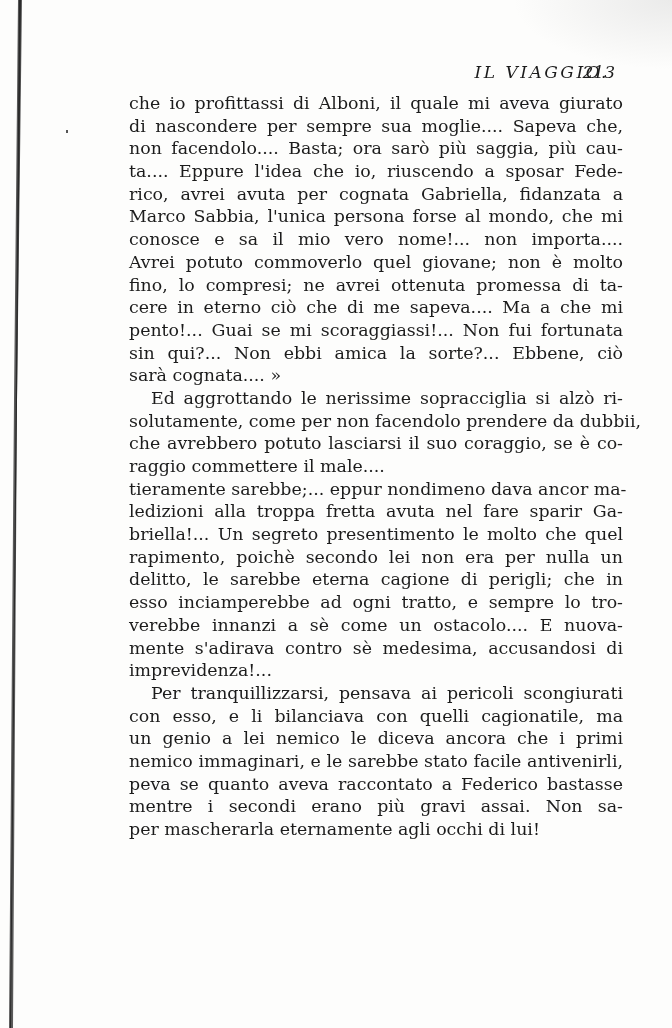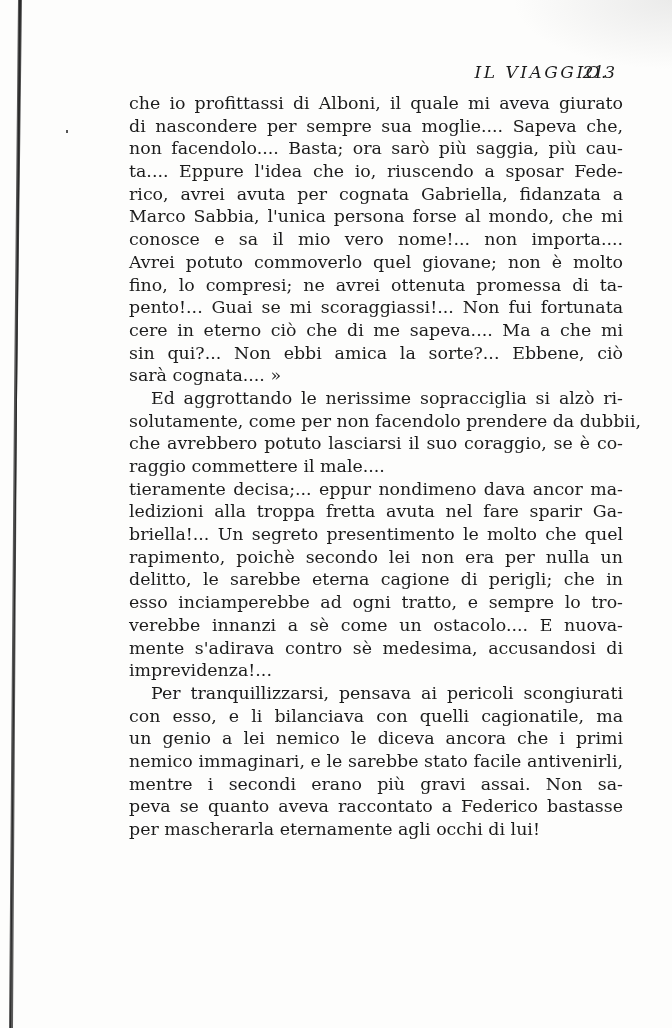--- a/index.html
+++ b/index.html
@@ -103,47 +103,47 @@
   <div>
     <span class="line">che io profittassi di Alboni, il quale mi aveva giurato</span>
     <span class="line">di nascondere per sempre sua moglie.... Sapeva che,</span>
     <span class="line">non facendolo.... Basta; ora sarò più saggia, più cau-</span>
     <span class="line">ta.... Eppure l'idea che io, riuscendo a sposar Fede-</span>
     <span class="line">rico, avrei avuta per cognata Gabriella, fidanzata a</span>
     <span class="line">Marco Sabbia, l'unica persona forse al mondo, che mi</span>
     <span class="line">conosce e sa il mio vero nome!... non importa....</span>
     <span class="line">Avrei potuto commoverlo quel giovane; non è molto</span>
     <span class="line">fino, lo compresi; ne avrei ottenuta promessa di ta-</span>
+    <span class="line">cere in eterno ciò che di me sapeva.... Ma a che mi</span>
     <span class="line">pento!... Guai se mi scoraggiassi!... Non fui fortunata</span>
-    <span class="line">cere in eterno ciò che di me sapeva.... Ma a che mi</span>
     <span class="line">sin qui?... Non ebbi amica la sorte?... Ebbene, ciò</span>
     <span class="line last">sarà cognata.... »</span>
   </div>
 
   <div>
     <span class="line indent">Ed aggrottando le nerissime sopracciglia si alzò ri-</span>
     <span class="line">solutamente, come per non facendolo prendere da dubbii,</span>
     <span class="line">che avrebbero potuto lasciarsi il suo coraggio, se è co-</span>
     <span class="line last">raggio commettere il male....</span>
   </div>
 
   <div>
-    <span class="line">tieramente decisa;... eppur nondimeno dava ancor ma-</span>
+    <span class="line">tieramente sarebbe;... eppur nondimeno dava ancor ma-</span>
     <span class="line">ledizioni alla troppa fretta avuta nel fare sparir Ga-</span>
     <span class="line">briella!... Un segreto presentimento le molto che quel</span>
     <span class="line">rapimento, poichè secondo lei non era per nulla un</span>
     <span class="line">delitto, le sarebbe eterna cagione di perigli; che in</span>
     <span class="line">esso inciamperebbe ad ogni tratto, e sempre lo tro-</span>
     <span class="line">verebbe innanzi a sè come un ostacolo.... E nuova-</span>
     <span class="line">mente s'adirava contro sè medesima, accusandosi di</span>
     <span class="line last">imprevidenza!...</span>
   </div>
 
   <div>
     <span class="line indent">Per tranquillizzarsi, pensava ai pericoli scongiurati</span>
     <span class="line">con esso, e li bilanciava con quelli cagionatile, ma</span>
     <span class="line">un genio a lei nemico le diceva ancora che i primi</span>
     <span class="line">nemico immaginari, e le sarebbe stato facile antivenirli,</span>
+    <span class="line">peva se quanto aveva raccontato a Federico bastasse</span>
     <span class="line">mentre i secondi erano più gravi assai. Non sa-</span>
-    <span class="line">peva se quanto aveva raccontato a Federico bastasse</span>
     <span class="line last">per mascherarla eternamente agli occhi di lui!</span>
   </div>
 </div>
 
 </body></html>

